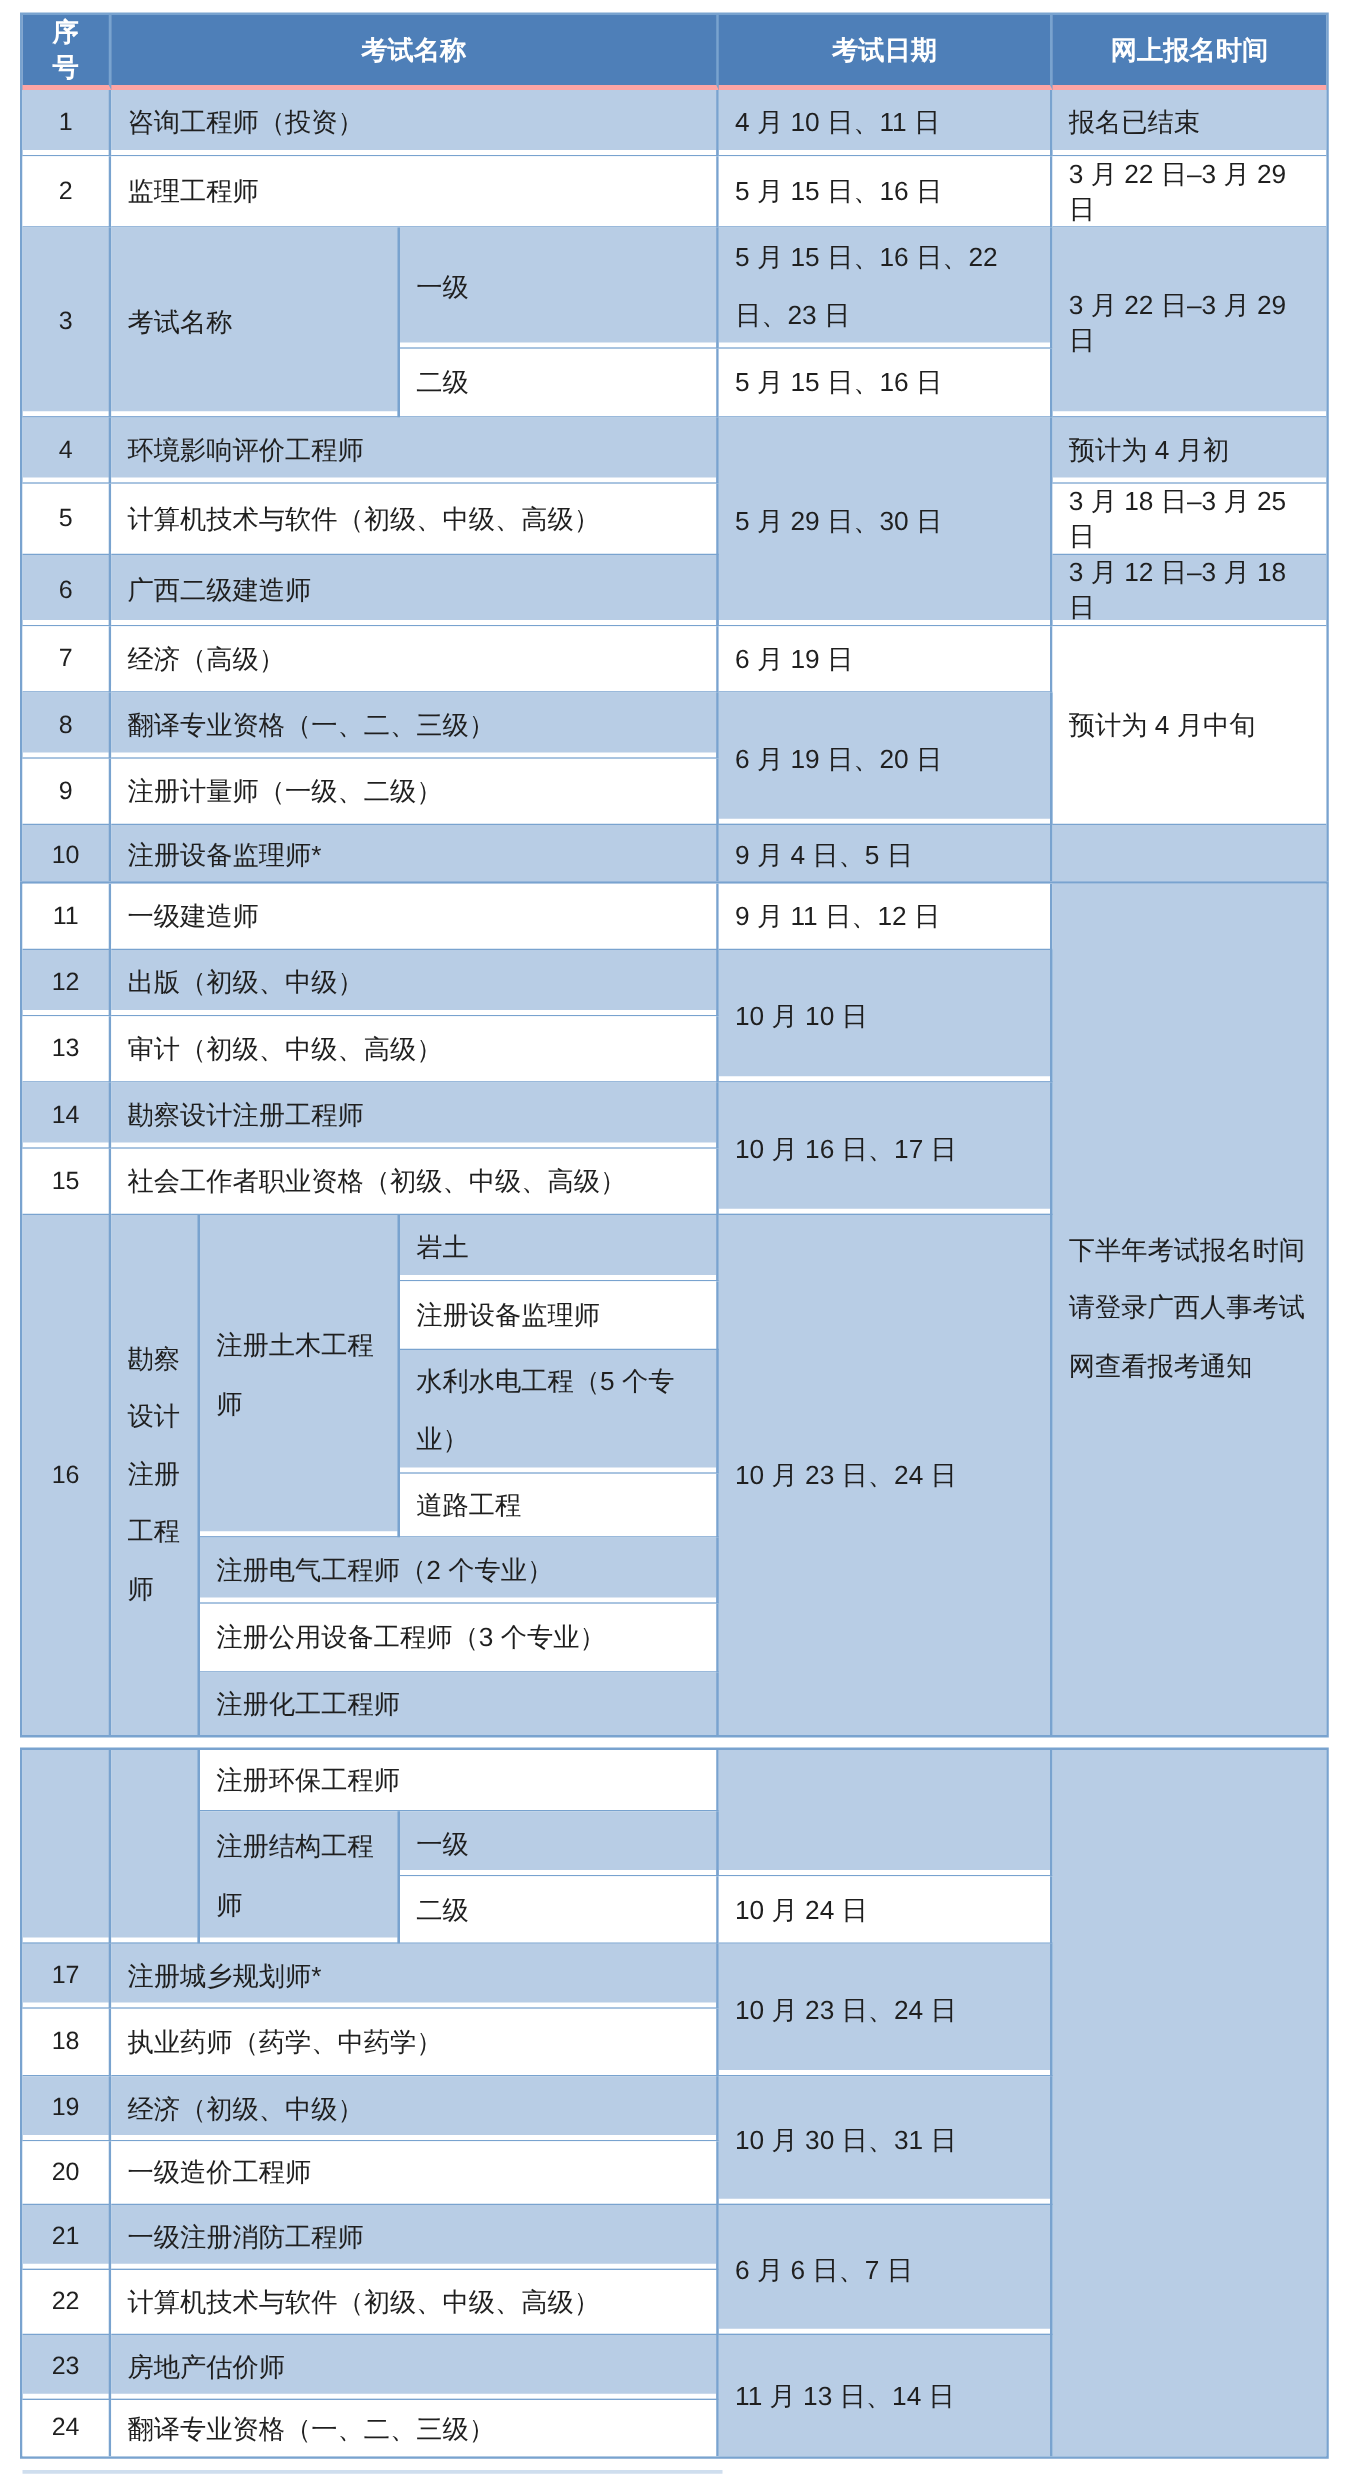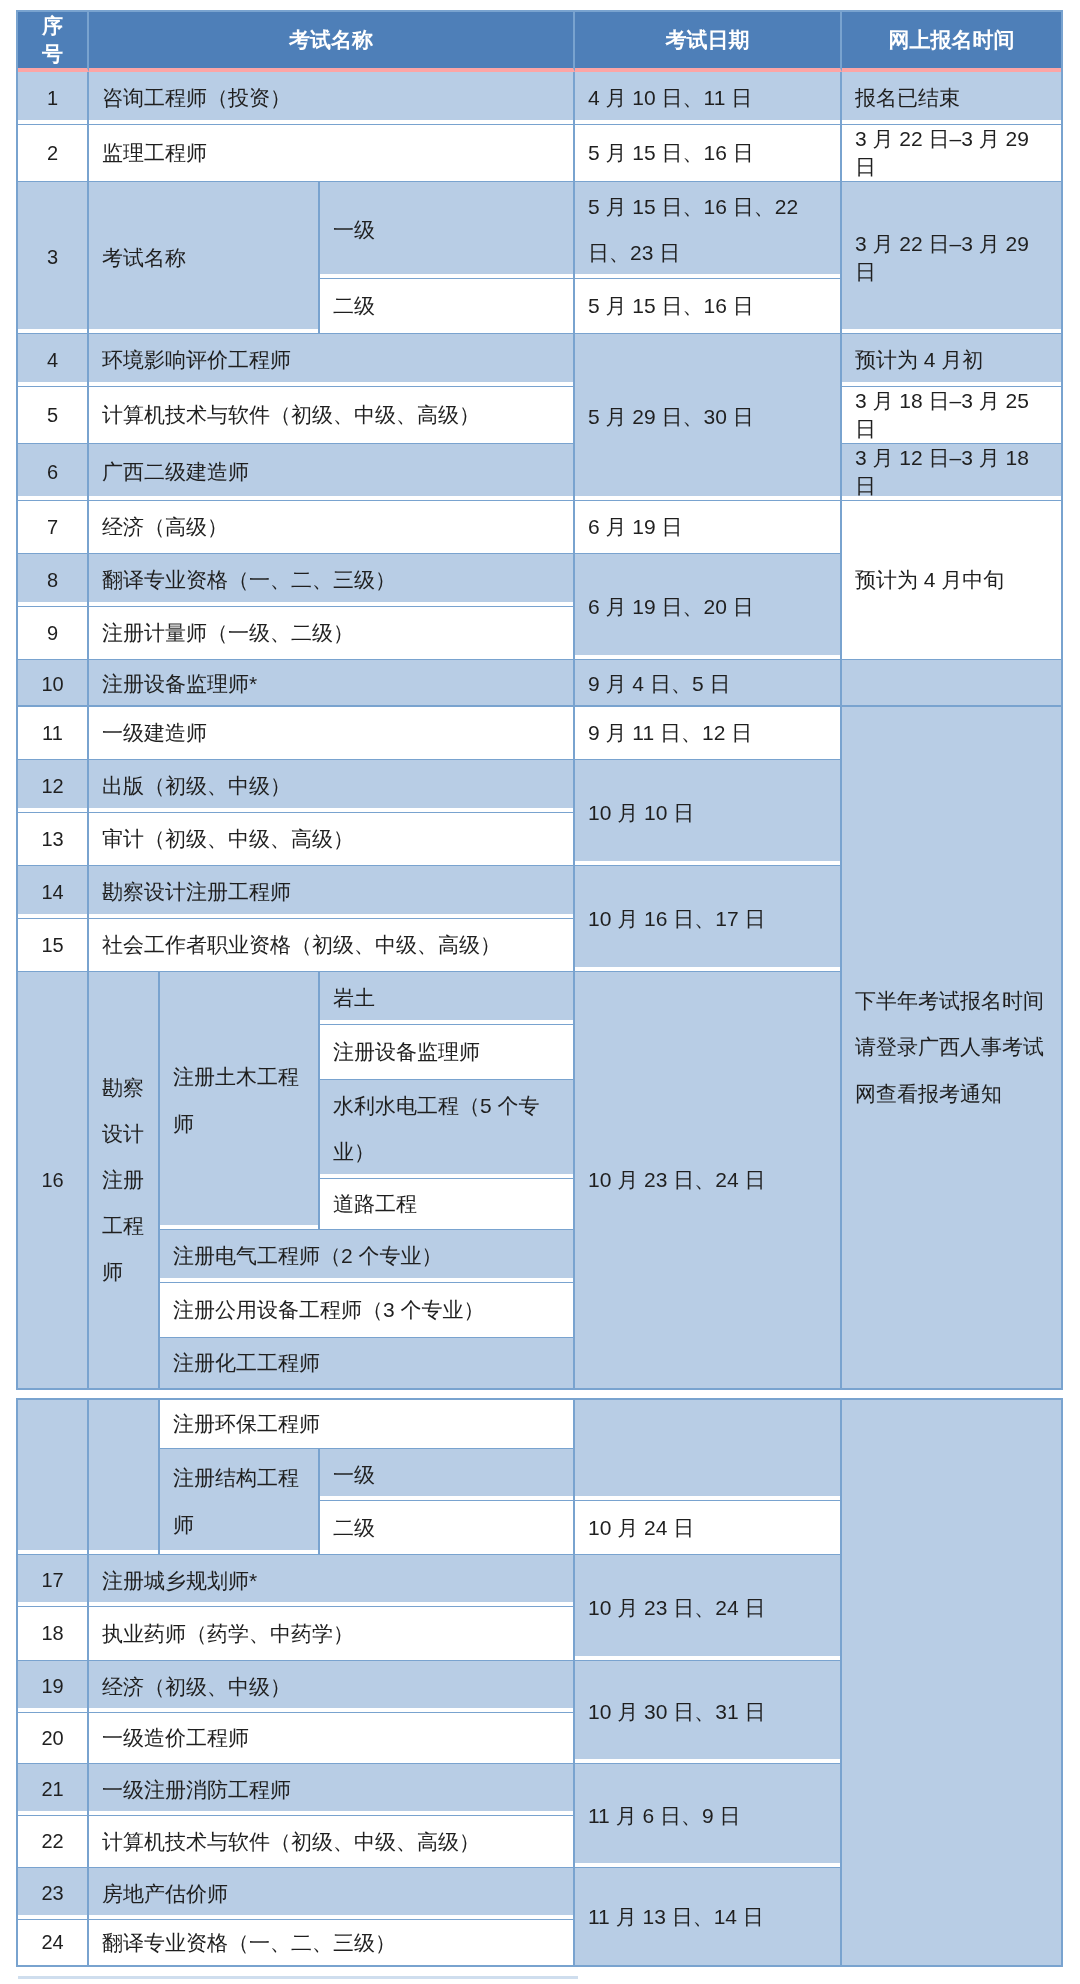--- a/index.html
+++ b/index.html
@@ -260,21 +260,21 @@
         <td class="b" colspan="3">经济（初级、中级）</td>
         <td class="b" rowspan="2">10 月 30 日、31 日</td>
       </tr>
       <tr class="h51">
         <td class="w num">20</td>
         <td class="w" colspan="3">一级造价工程师</td>
       </tr>
       <tr class="h52">
         <td class="b num">21</td>
         <td class="b" colspan="3">一级注册消防工程师</td>
-        <td class="b" rowspan="2">11 月 6 日、9 日</td>
+        <td class="b" rowspan="2">6 月 6 日、7 日</td>
       </tr>
       <tr class="h52">
         <td class="w num">22</td>
         <td class="w" colspan="3">计算机技术与软件（初级、中级、高级）</td>
       </tr>
       <tr class="h52">
         <td class="b num">23</td>
         <td class="b" colspan="3">房地产估价师</td>
         <td class="b vb" rowspan="2">11 月 13 日、14 日</td>
       </tr>

